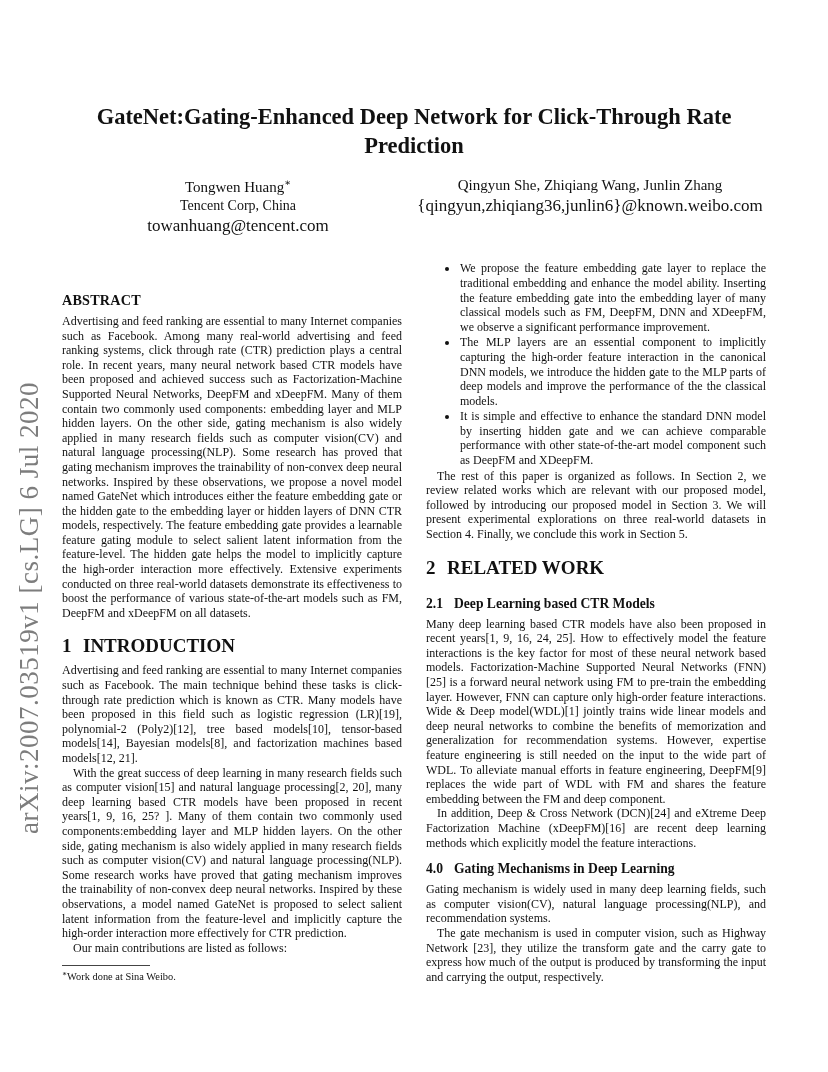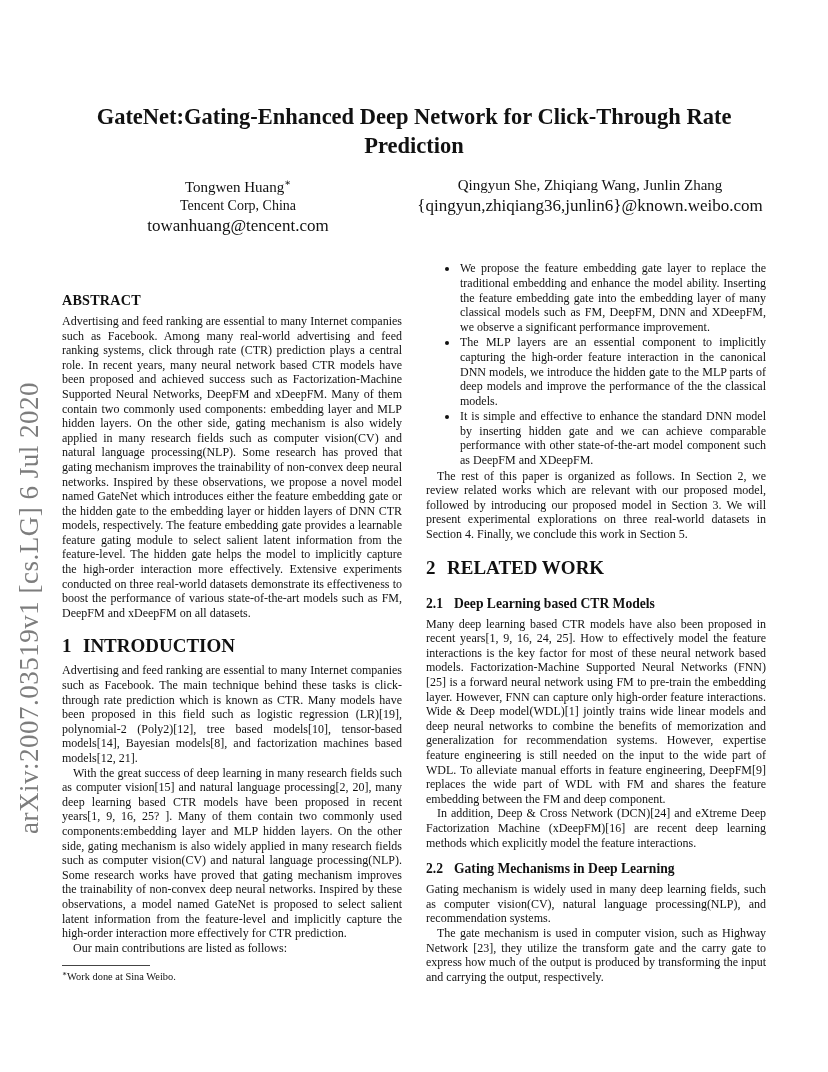--- a/index.html
+++ b/index.html
@@ -165,20 +165,20 @@
           <li>It is simple and effective to enhance the standard DNN model by inserting hidden gate and we can achieve comparable performance with other state-of-the-art model component such as DeepFM and XDeepFM.</li>
         </ul>
         <p class="body indent">The rest of this paper is organized as follows. In Section 2, we review related works which are relevant with our proposed model, followed by introducing our proposed model in Section 3. We will present experimental explorations on three real-world datasets in Section 4. Finally, we conclude this work in Section 5.</p>
 
         <h2 class="h-sec"><span class="num">2</span><span>RELATED WORK</span></h2>
 
         <h3 class="h-subsec"><span class="num">2.1</span><span>Deep Learning based CTR Models</span></h3>
         <p class="body">Many deep learning based CTR models have also been proposed in recent years[1, 9, 16, 24, 25]. How to effectively model the feature interactions is the key factor for most of these neural network based models. Factorization-Machine Supported Neural Networks (FNN)[25] is a forward neural network using FM to pre-train the embedding layer. However, FNN can capture only high-order feature interactions. Wide &amp; Deep model(WDL)[1] jointly trains wide linear models and deep neural networks to combine the benefits of memorization and generalization for recommendation systems. However, expertise feature engineering is still needed on the input to the wide part of WDL. To alleviate manual efforts in feature engineering, DeepFM[9] replaces the wide part of WDL with FM and shares the feature embedding between the FM and deep component.</p>
         <p class="body indent">In addition, Deep &amp; Cross Network (DCN)[24] and eXtreme Deep Factorization Machine (xDeepFM)[16] are recent deep learning methods which explicitly model the feature interactions.</p>
 
-        <h3 class="h-subsec"><span class="num">2.2</span><span>Gating Mechanisms in Deep Learning</span></h3>
+        <h3 class="h-subsec"><span class="num">4.0</span><span>Gating Mechanisms in Deep Learning</span></h3>
         <p class="body">Gating mechanism is widely used in many deep learning fields, such as computer vision(CV), natural language processing(NLP), and recommendation systems.</p>
         <p class="body indent">The gate mechanism is used in computer vision, such as Highway Network [23], they utilize the transform gate and the carry gate to express how much of the output is produced by transforming the input and carrying the output, respectively.</p>
       </div>
 
     </div>
   </div>
 </div>
 
 </body></html>

